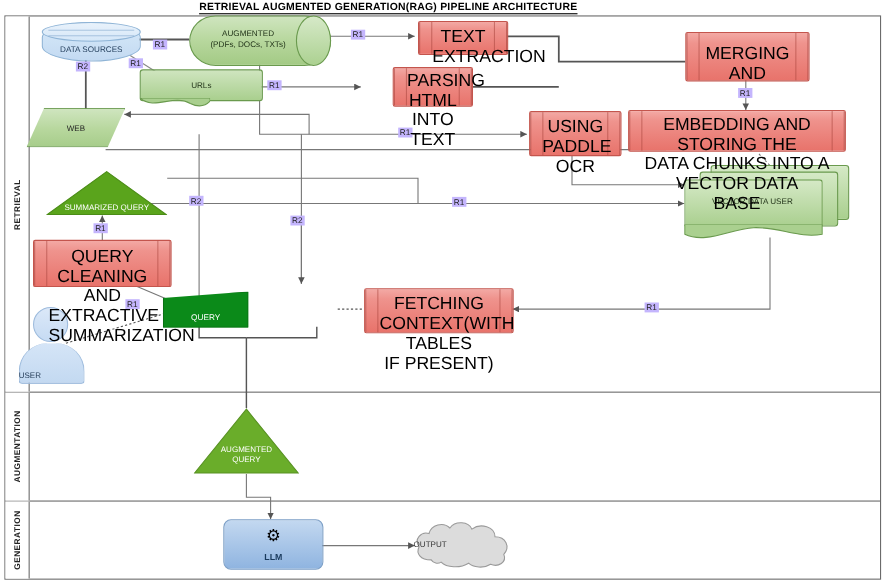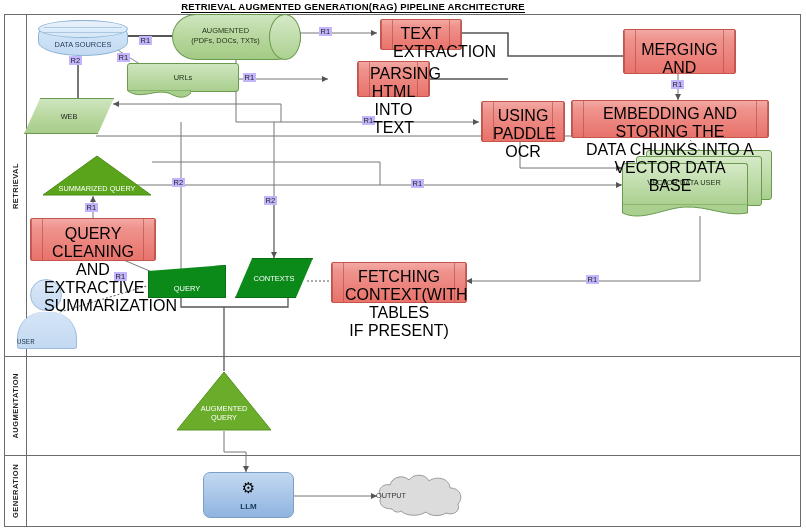--- a/index.html
+++ b/index.html
@@ -319,33 +319,30 @@
       <div class="lbl">QUERY CLEANING AND</div>
       <div class="lbl">EXTRACTIVE</div>
       <div class="lbl">SUMMARIZATION</div>
     </div>
   </div>
 
   <div class="node quad" style="left:148px;top:265px;width:78px;height:33px;">
     <span class="lbl" style="position:relative;top:7px;">QUERY</span>
   </div>
 
-  <div class="node para-dark" style="left:235px;top:258px;width:78px;height:40px;">
-    <span class="lbl">CONTEXTS</span>
-  </div>
 
   <div class="proc" style="left:331px;top:262px;width:134px;height:39px;">
     <div style="position:absolute;left:13px;right:13px;top:5px;text-align:center;">
       <div class="lbl">FETCHING</div>
       <div class="lbl">CONTEXT(WITH TABLES</div>
       <div class="lbl">IF PRESENT)</div>
     </div>
   </div>
 
-  <div class="user" style="left:17px;top:279px;width:58px;height:70px;font-family:Liberation Mono, monospace;">
+  <div class="user" style="left:17px;top:279px;width:58px;height:70px;">
     <div class="head"></div>
     <div class="body"></div>
     <div class="lbl">USER</div>
   </div>
 
   <div class="tri" style="left:176px;top:371px;width:96px;height:60px;">
     <svg width="96" height="60" viewBox="0 0 96 60" style="position:absolute;left:0;top:0;">
       <polygon points="48,1 95,59 1,59" fill="#6aad2a" stroke="#589222" stroke-width="1"></polygon>
     </svg>
     <div style="position:absolute;left:0;right:0;top:33px;text-align:center;">

